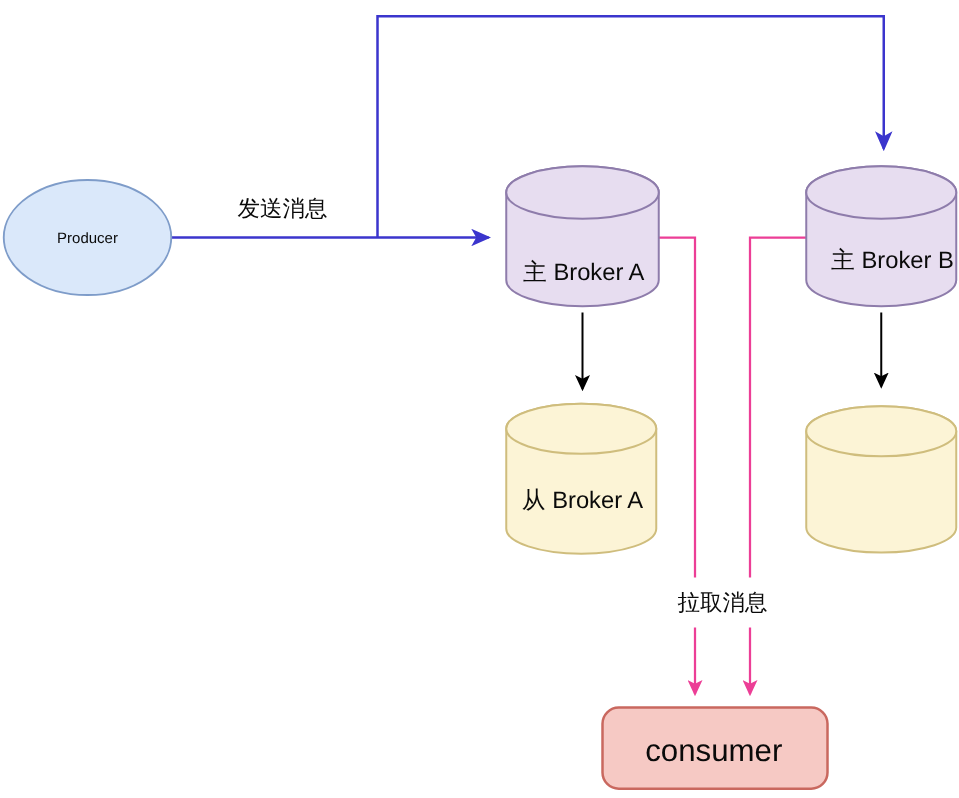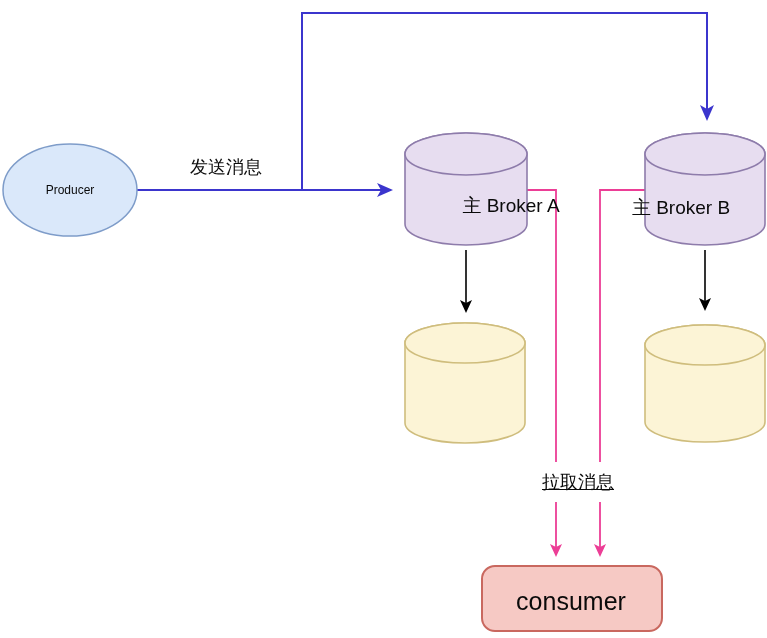--- a/index.html
+++ b/index.html
@@ -92,25 +92,26 @@
     <g>
       <path d="M645 345 v77 a60 20 0 0 0 120 0 v-77 a60 20 0 0 0 -120 0 z" stroke-width="1.6" fill="#FCF4D6" stroke="#CFBD7D"></path>
       <ellipse cx="705" cy="345" rx="60" ry="20" stroke-width="1.6" fill="#FCF4D6" stroke="#CFBD7D"></ellipse>
     </g>
 
     <rect x="482" y="566" width="180" height="65" rx="13" ry="13" stroke-width="2" fill="#F6C9C4" stroke="#C9685F"></rect>
   </svg>
 
   <div class="lbl producer-lbl" style="left:70px; top:190px;">Producer</div>
 
-  <div class="lbl node-lbl" style="left:467px; top:206px;margin-left:44px;">主 Broker A</div>
+  <div class="lbl node-lbl" style="left:467px; top:218px;">主 Broker A</div>
 
-  <div class="lbl node-lbl" style="left:681px; top:208px;">主 Broker B</div>
+  <div class="lbl node-lbl" style="left:714px; top:208px;">主 Broker B</div>
 
+  <div class="lbl node-lbl" style="left:466px; top:400px;">从 Broker A</div>
 
 
   <div class="lbl consumer-lbl" style="left:571px; top:601px;">consumer</div>
 
   <div class="lbl edge-lbl" style="left:226px; top:167px; padding:2px 4px;">发送消息</div>
 
-  <div class="lbl edge-lbl" style="left:578px; top:482px;text-decoration:underline;">拉取消息</div>
+  <div class="lbl edge-lbl" style="left:578px; top:482px;">拉取消息</div>
 
 </div>
 
 </body></html>

